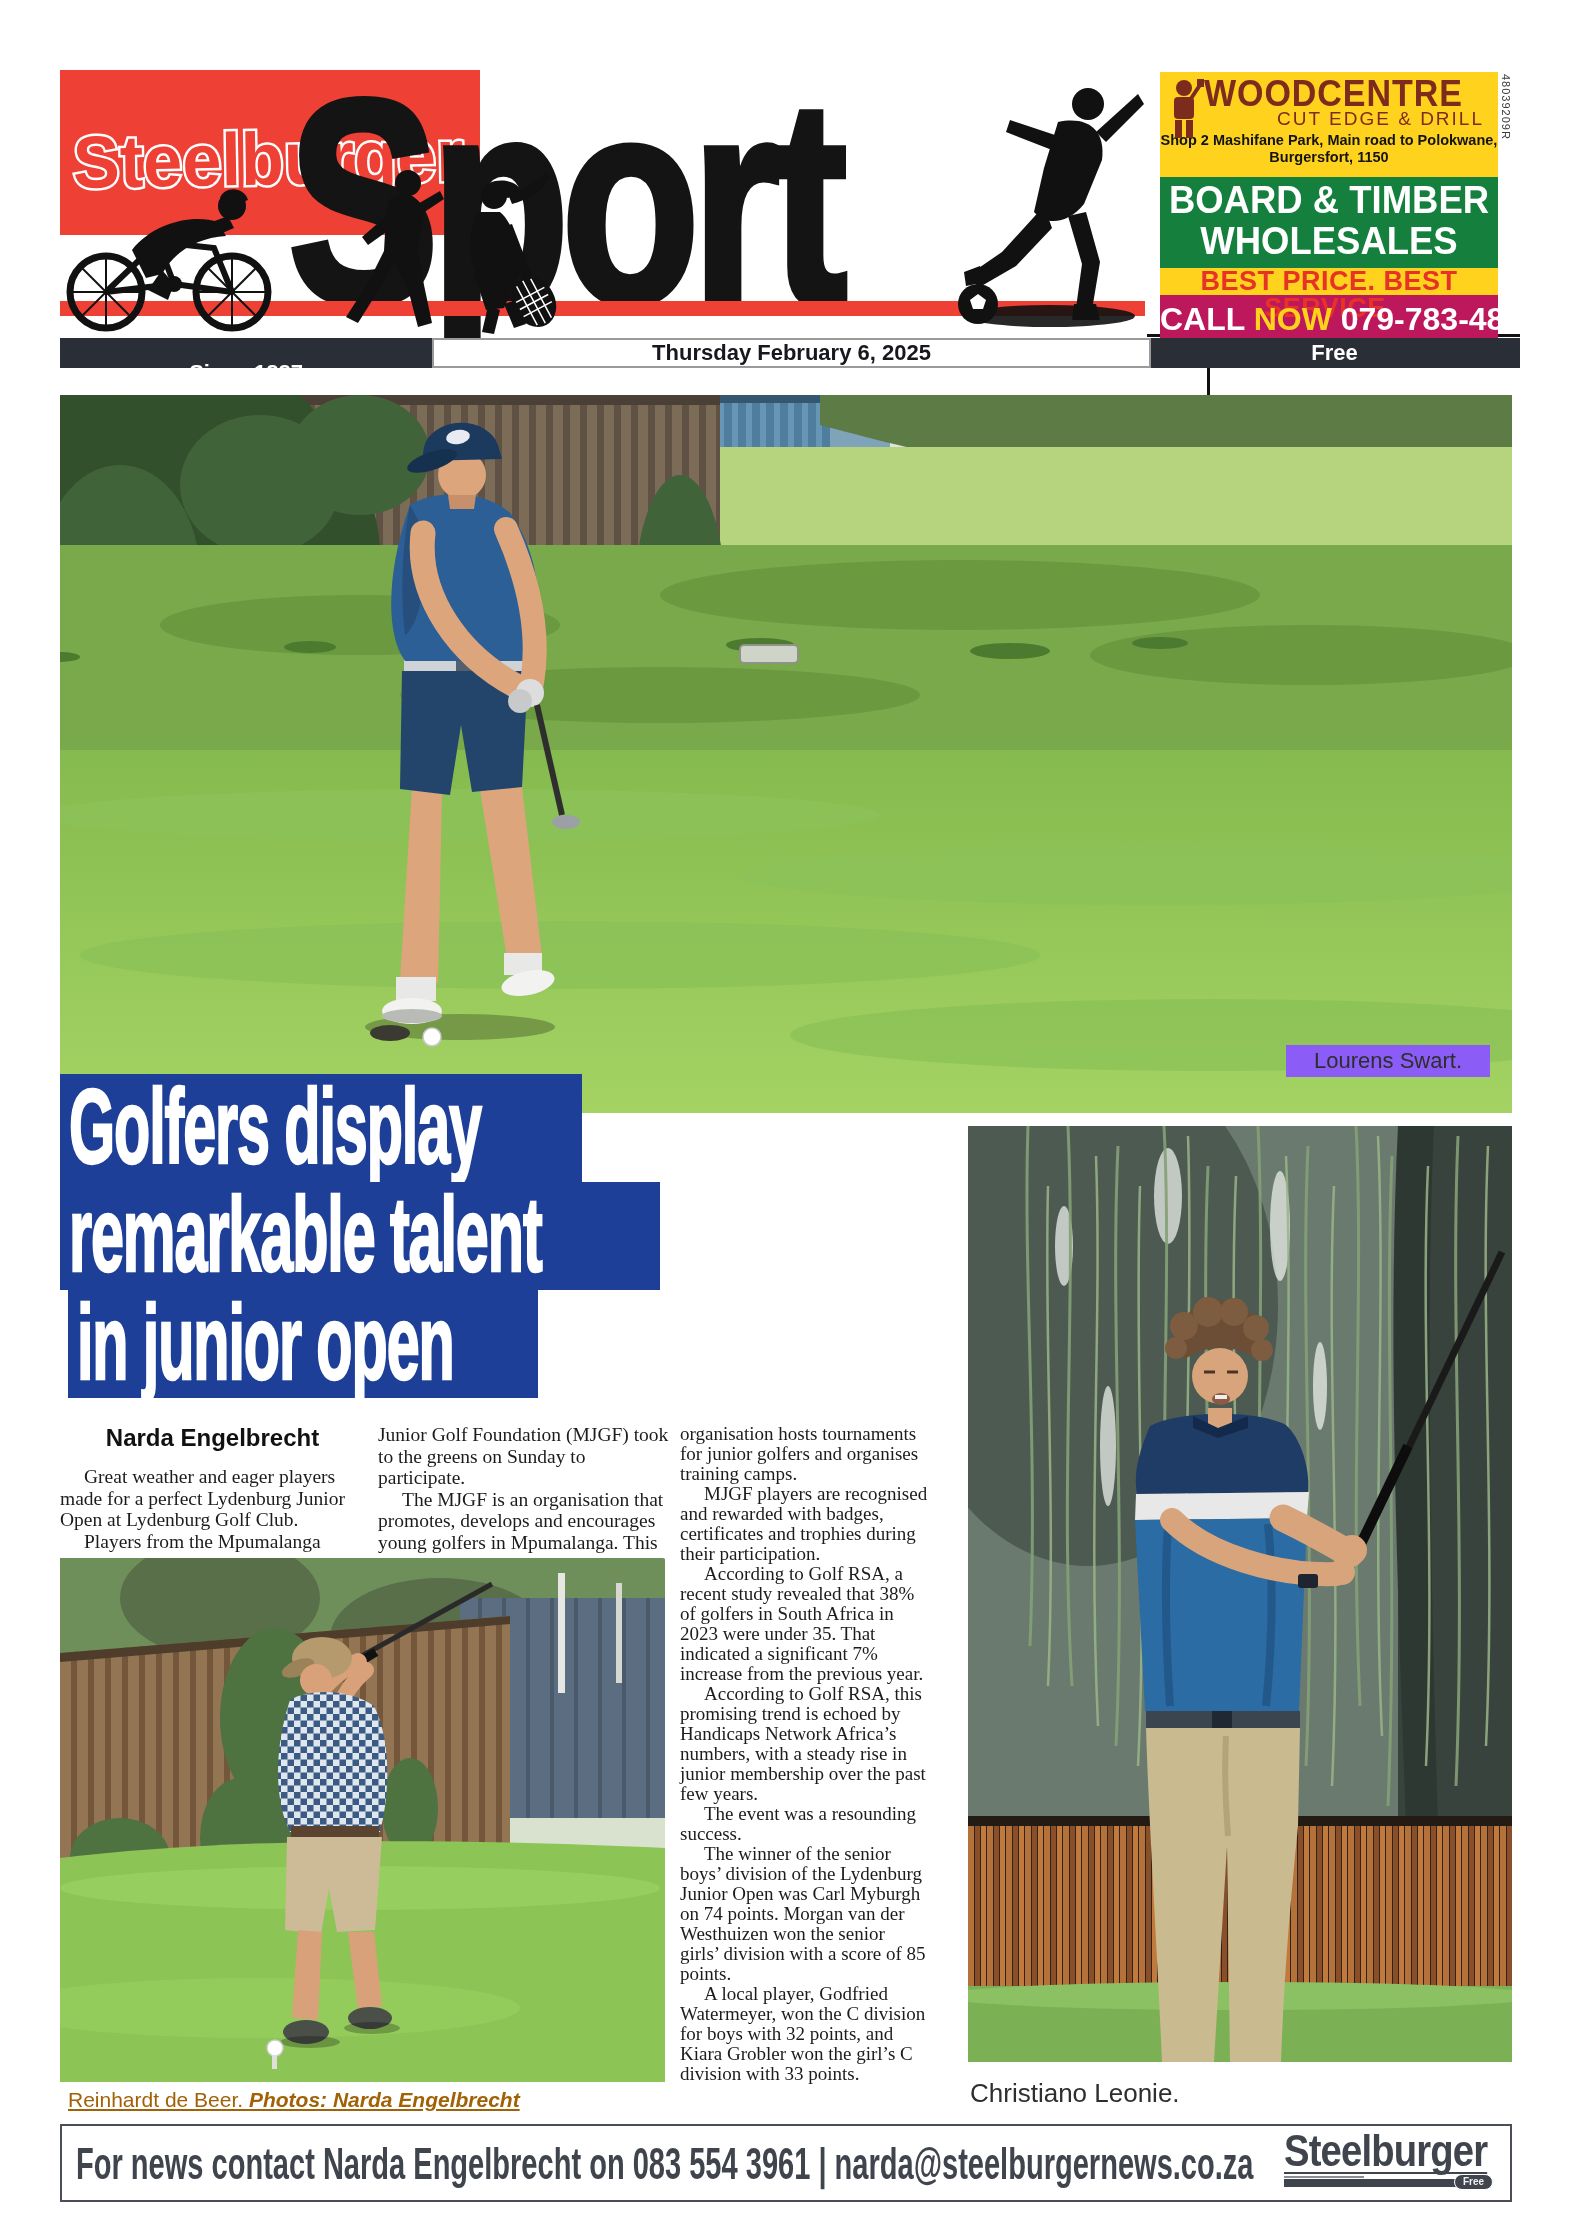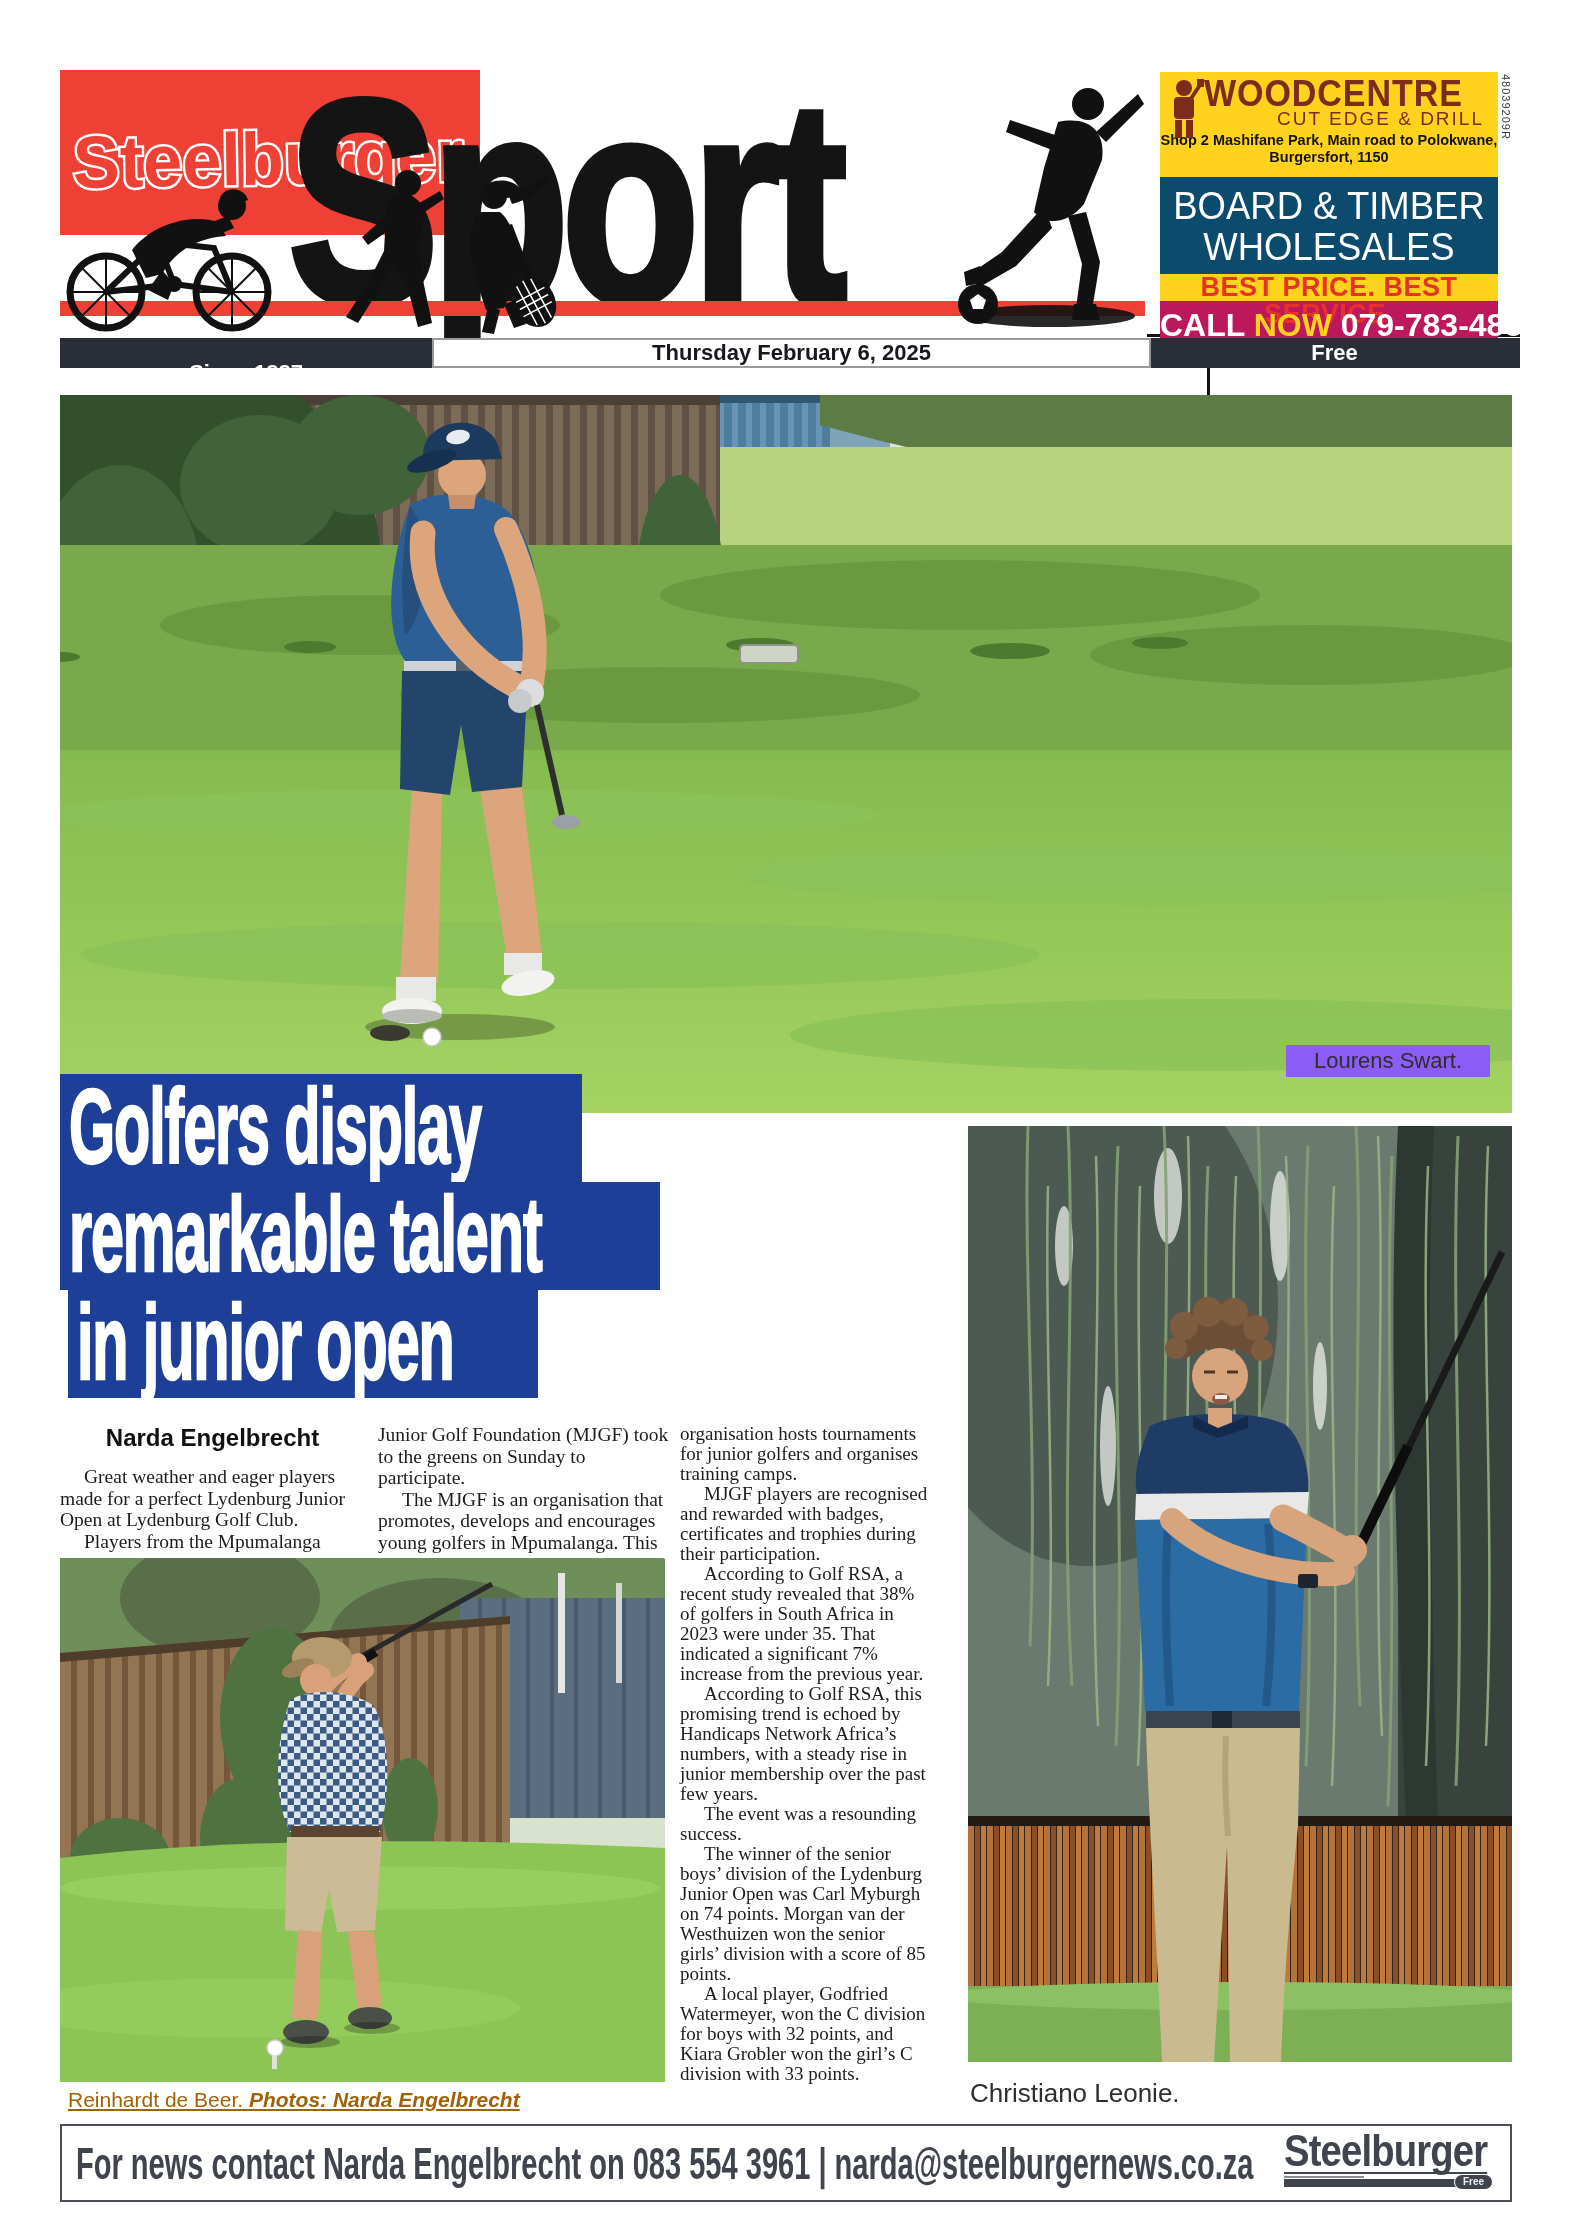--- a/index.html
+++ b/index.html
@@ -17,22 +17,22 @@
   .rule-h-ad { position:absolute; left:1147px; top:334px; width:373px; height:3px; background:#111; }
 
   
   .ad { position:absolute; left:1160px; top:72px; width:338px; height:268px; }
   .ad-top { position:relative; background:#ffd21d; height:105px; overflow:hidden; }
   .ad-man { position:absolute; left:4px; top:6px; }
   .ad-brand { margin:4px 0 0 44px; color:#7d2b1d; font-weight:bold; font-size:37px; line-height:36px; letter-spacing:1px;
               transform:scaleX(0.92); transform-origin:left; white-space:nowrap; }
   .ad-tagline { margin:-4px 14px 0 0; color:#7d2b1d; font-weight:normal; font-size:19px; letter-spacing:2px; text-align:right; }
   .ad-address { margin-top:2px; color:#141414; font-weight:bold; font-size:14.5px; line-height:17px; text-align:center; }
-  .ad-banner { background:#0c4a6e; height:88px; color:#fff; text-align:center; font-weight:normal;
-               font-size:38px; line-height:41px; padding-top:9px; letter-spacing:0px; }
+  .ad-banner { background:#15803d; height:88px; color:#fff; text-align:center; font-weight:bold;
+               font-size:38px; line-height:41px; padding-top:3px; letter-spacing:0px; }
   .ad-banner div { transform:scaleX(0.96); }
   .ad-promo { background:#ffd21d; height:27px; color:#e73228; font-weight:bold; text-align:center;
               font-size:27px; line-height:27px; letter-spacing:0.5px; }
   .ad-call { background:#be185d; height:48px; color:#fff; font-weight:bold; text-align:center;
              font-size:32px; line-height:48px; white-space:nowrap; }
   .ad-call .now { color:#ffd21d; }
   .ad-ref { position:absolute; left:1500px; top:74px; writing-mode:vertical-rl; font-size:11px; color:#3a3a3a; letter-spacing:1px; }
 
   
   .datebar { position:absolute; left:60px; top:338px; width:1460px; height:30px; background:#2a2e36; }

